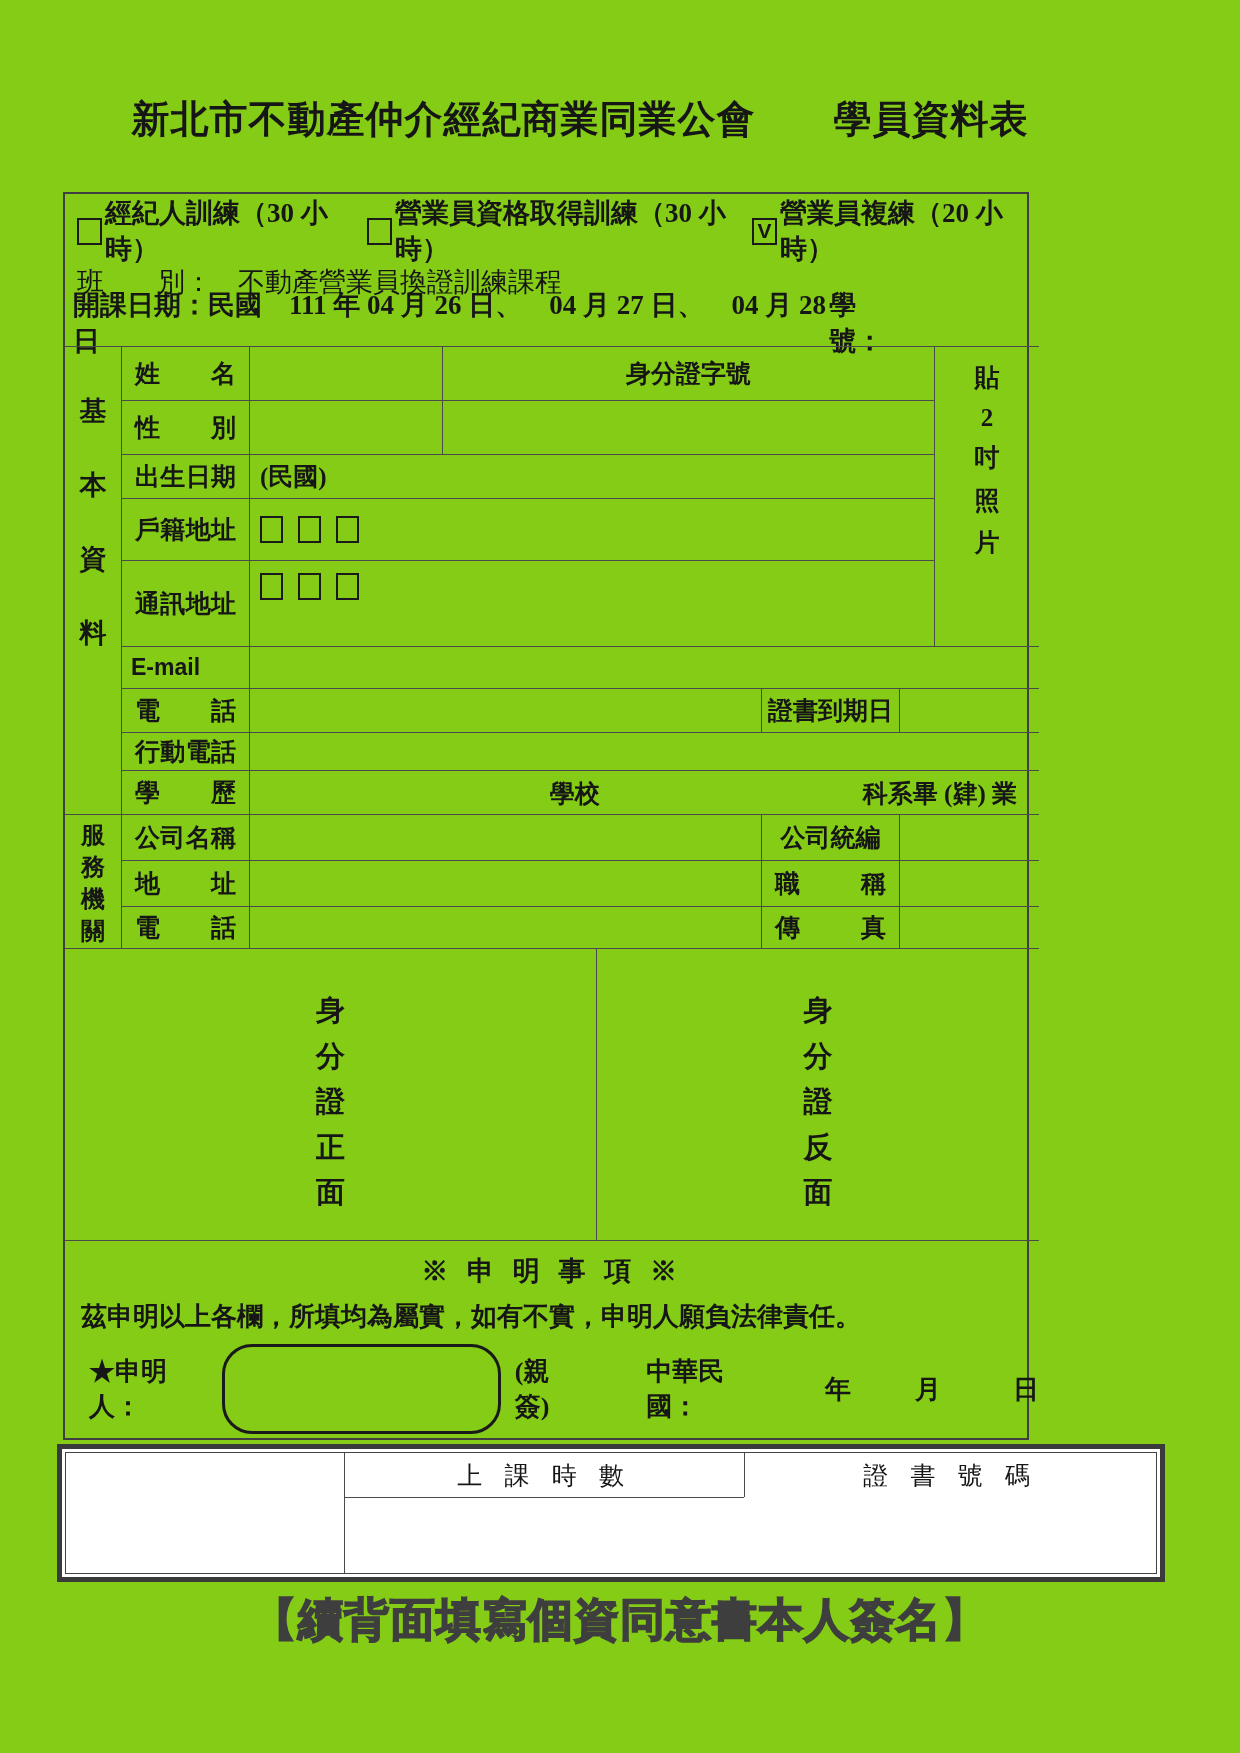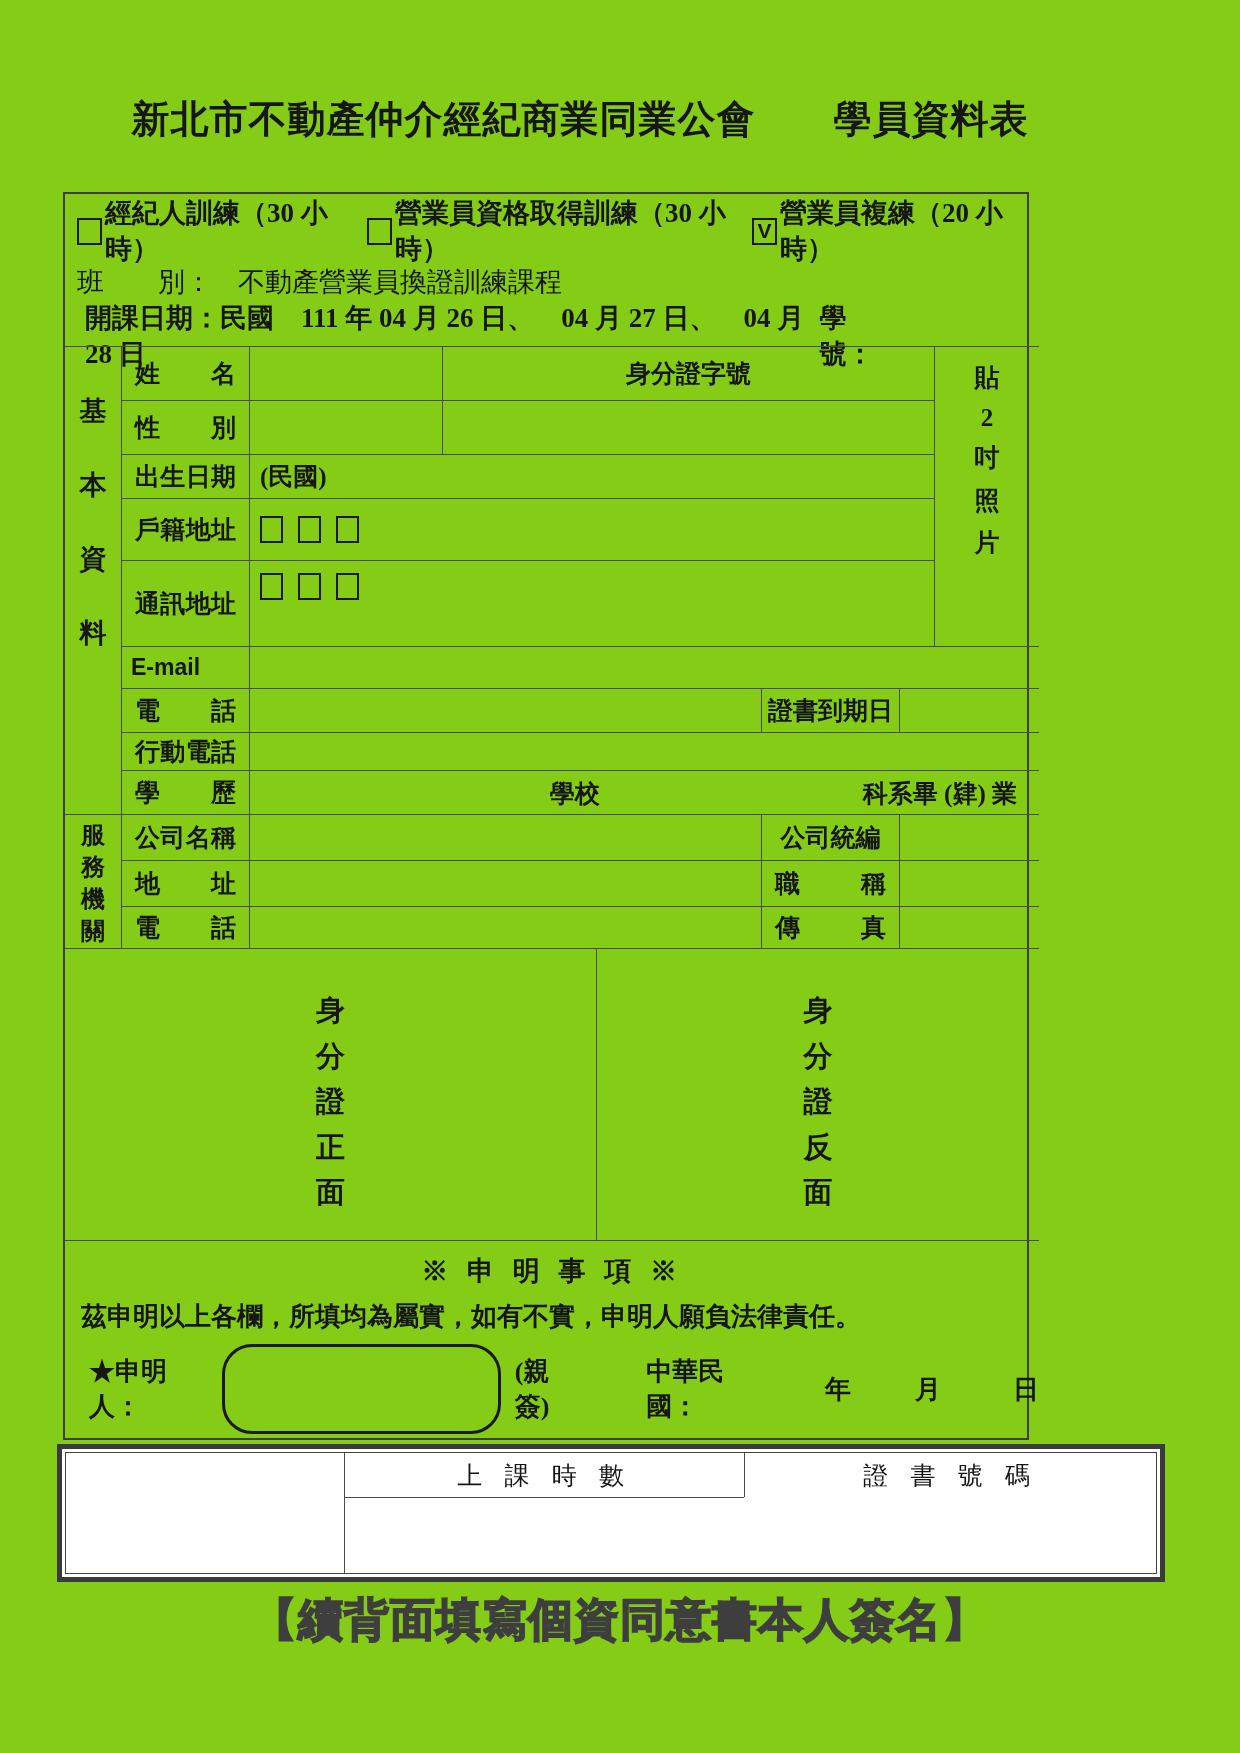--- a/index.html
+++ b/index.html
@@ -19,22 +19,22 @@
   }
   .box-header { padding-top:10px; }
   .cb-row { display:flex; align-items:center; gap:21px; padding:4px 6px 2px 12px; height:46px;
             font-size:27px; font-weight:700; }
   .cb-item { display:flex; align-items:center; gap:3px; }
   .cb { width:25px; height:27px; border:2.5px solid #1a1a1a; flex:0 0 auto;
         display:flex; align-items:center; justify-content:center; font-size:21px; font-weight:700;
         font-family:"Liberation Sans","DejaVu Sans",sans-serif; box-sizing:border-box; }
   .class-row { padding:2px 12px 0; height:42px; font-size:27px; font-weight:400;
                display:flex; gap:26px; align-items:flex-end; }
-  .date-row { padding:0 20px; height:46px; font-size:27px; font-weight:700;
-              display:flex; }
+  .date-row { padding:0 8px; height:46px; font-size:27px; font-weight:700;
+              display:flex; align-items:center; }
   .stno { margin-left:auto; margin-right:112px; }
 
   .form-table {
     display:grid;
     grid-template-columns:56px 128px 193px 154px 165px 138px 35px 105px;
     grid-template-rows:54px 54px 44px 62px 86px 42px 44px 38px 44px 46px 46px 42px 292px 198px;
   }
   .c  { box-sizing:border-box; min-width:0; min-height:0; }
   .bt { border-top:1.5px solid #4a4a4a; }
   .bl { border-left:1.5px solid #4a4a4a; }

